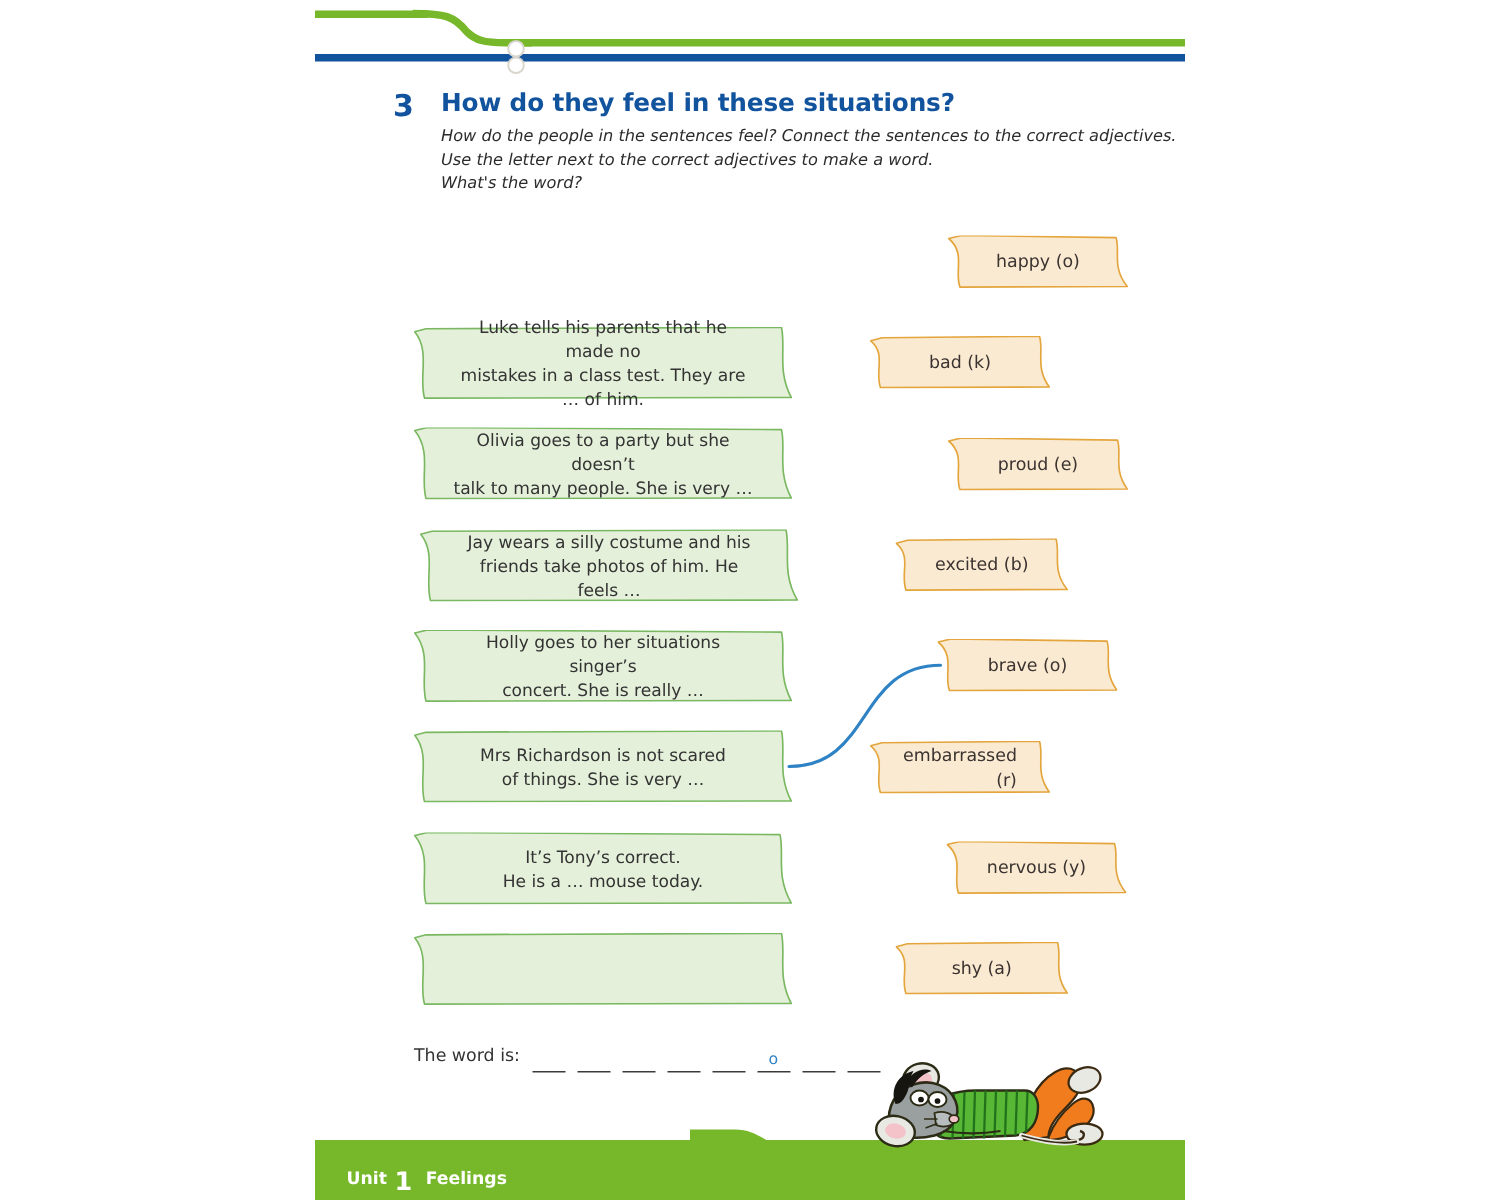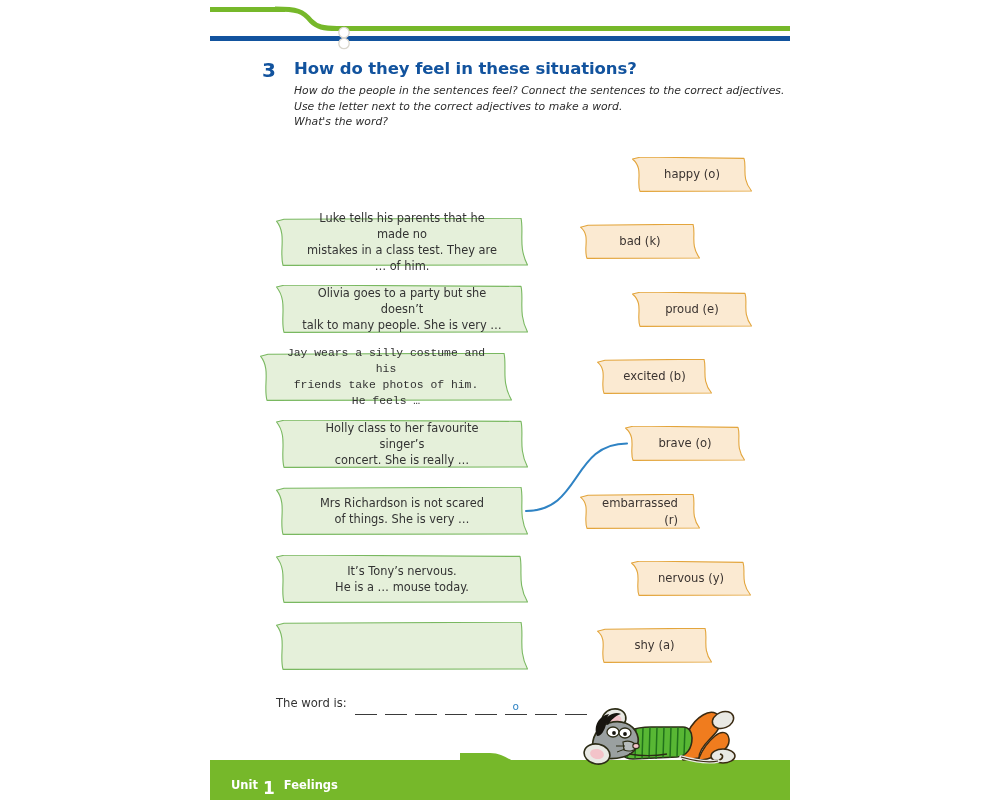--- a/index.html
+++ b/index.html
@@ -238,21 +238,21 @@
           C248,14.399999999999999 242,28.799999999999997 251.5,47
           L8,47.4
           C4,32.64 12,16.32 0.5,2
           Z" fill="#e5f0da" stroke="#79b860" stroke-width="1.1" stroke-linejoin="round"></path>
         </svg>
         <div class="txt">
           <div>Olivia goes to a party but she doesn’t</div>
           <div>talk to many people. She is very …</div>
         </div>
       </div>
-      <div class="torn-box sent-box" style="left: 260px; top: 353px; width: 252px; height: 48px; font-family: Liberation Mono, monospace;">
+      <div class="torn-box sent-box" style="left: 280px; top: 353px; width: 252px; height: 48px;">
         <svg class="bg" viewBox="0 0 252 48" preserveAspectRatio="none">
           <path d="M8,1.2
           L244,0.19999999999999996
           C247,14.399999999999999 241,28.799999999999997 251.5,47
           L7,47.4
           C3,32.64 11,16.32 0.5,3.2
           Z" fill="#e5f0da" stroke="#79b860" stroke-width="1.1" stroke-linejoin="round"></path>
         </svg>
         <div class="txt">
           <div>Jay wears a silly costume and his</div>
@@ -262,21 +262,21 @@
       <div class="torn-box sent-box" style="left: 276px; top: 420px; width: 252px; height: 48px;">
         <svg class="bg" viewBox="0 0 252 48" preserveAspectRatio="none">
           <path d="M9,0
           L245,1.4
           C248,14.399999999999999 242,28.799999999999997 251.5,47
           L8,47.4
           C4,32.64 12,16.32 0.5,2
           Z" fill="#e5f0da" stroke="#79b860" stroke-width="1.1" stroke-linejoin="round"></path>
         </svg>
         <div class="txt">
-          <div>Holly class to her favourite singer’s</div>
+          <div>Holly goes to her situations singer’s</div>
           <div>concert. She is really …</div>
         </div>
       </div>
       <div class="torn-box sent-box" style="left: 276px; top: 487px; width: 252px; height: 48px;">
         <svg class="bg" viewBox="0 0 252 48" preserveAspectRatio="none">
           <path d="M8,1.2
           L245,0.19999999999999996
           C248,14.399999999999999 242,28.799999999999997 251.5,47
           L7,47.4
           C3,32.64 11,16.32 0.5,3.2
@@ -290,21 +290,21 @@
       <div class="torn-box sent-box" style="left: 276px; top: 555px; width: 252px; height: 48px;">
         <svg class="bg" viewBox="0 0 252 48" preserveAspectRatio="none">
           <path d="M9,0
           L244,1.4
           C247,14.399999999999999 241,28.799999999999997 251.5,47
           L8,47.4
           C4,32.64 12,16.32 0.5,2
           Z" fill="#e5f0da" stroke="#79b860" stroke-width="1.1" stroke-linejoin="round"></path>
         </svg>
         <div class="txt">
-          <div>It’s Tony’s nervous.</div>
+          <div>It’s Tony’s correct.</div>
           <div>He is a … mouse today.</div>
         </div>
       </div>
       <div class="torn-box sent-box" style="left: 276px; top: 622px; width: 252px; height: 48px;">
         <svg class="bg" viewBox="0 0 252 48" preserveAspectRatio="none">
           <path d="M8,1.2
           L245,0.19999999999999996
           C248,14.399999999999999 242,28.799999999999997 251.5,47
           L7,47.4
           C3,32.64 11,16.32 0.5,3.2

